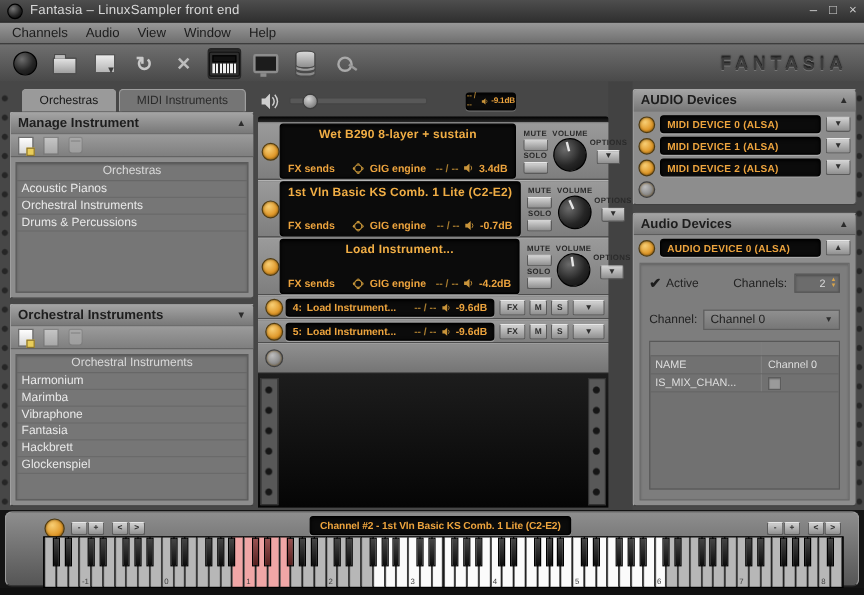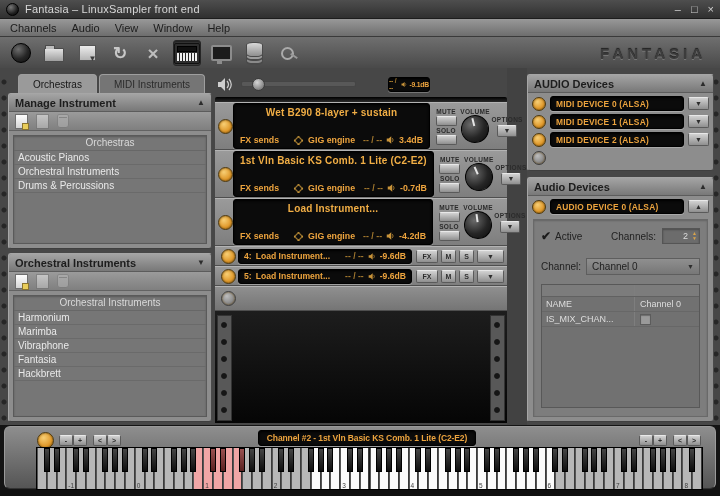--- a/index.html
+++ b/index.html
@@ -257,20 +257,21 @@
           <div class="mini-doc dim"></div>
           <div class="mini-trash dim"></div>
         </div>
         <div class="gtable" style="flex:1;">
           <div class="th">Orchestral Instruments</div>
           <div class="tr">Harmonium</div>
           <div class="tr">Marimba</div>
           <div class="tr">Vibraphone</div>
           <div class="tr">Fantasia</div>
           <div class="tr">Hackbrett</div>
+          <div class="tr">Glockenspiel</div>
         </div>
       </div>
     </div>
 
     <div class="col-center">
       <div class="master-row">
         <svg class="spk" width="16" height="13" viewBox="0 0 16 13">
           <path d="M1 4h3l4-4v13l-4-4H1z" fill="#cfcfcf"></path>
           <path d="M10 3q3 3.5 0 7 M12 1q4.5 5.5 0 11" stroke="#cfcfcf" stroke-width="1.2" fill="none"></path>
         </svg>

